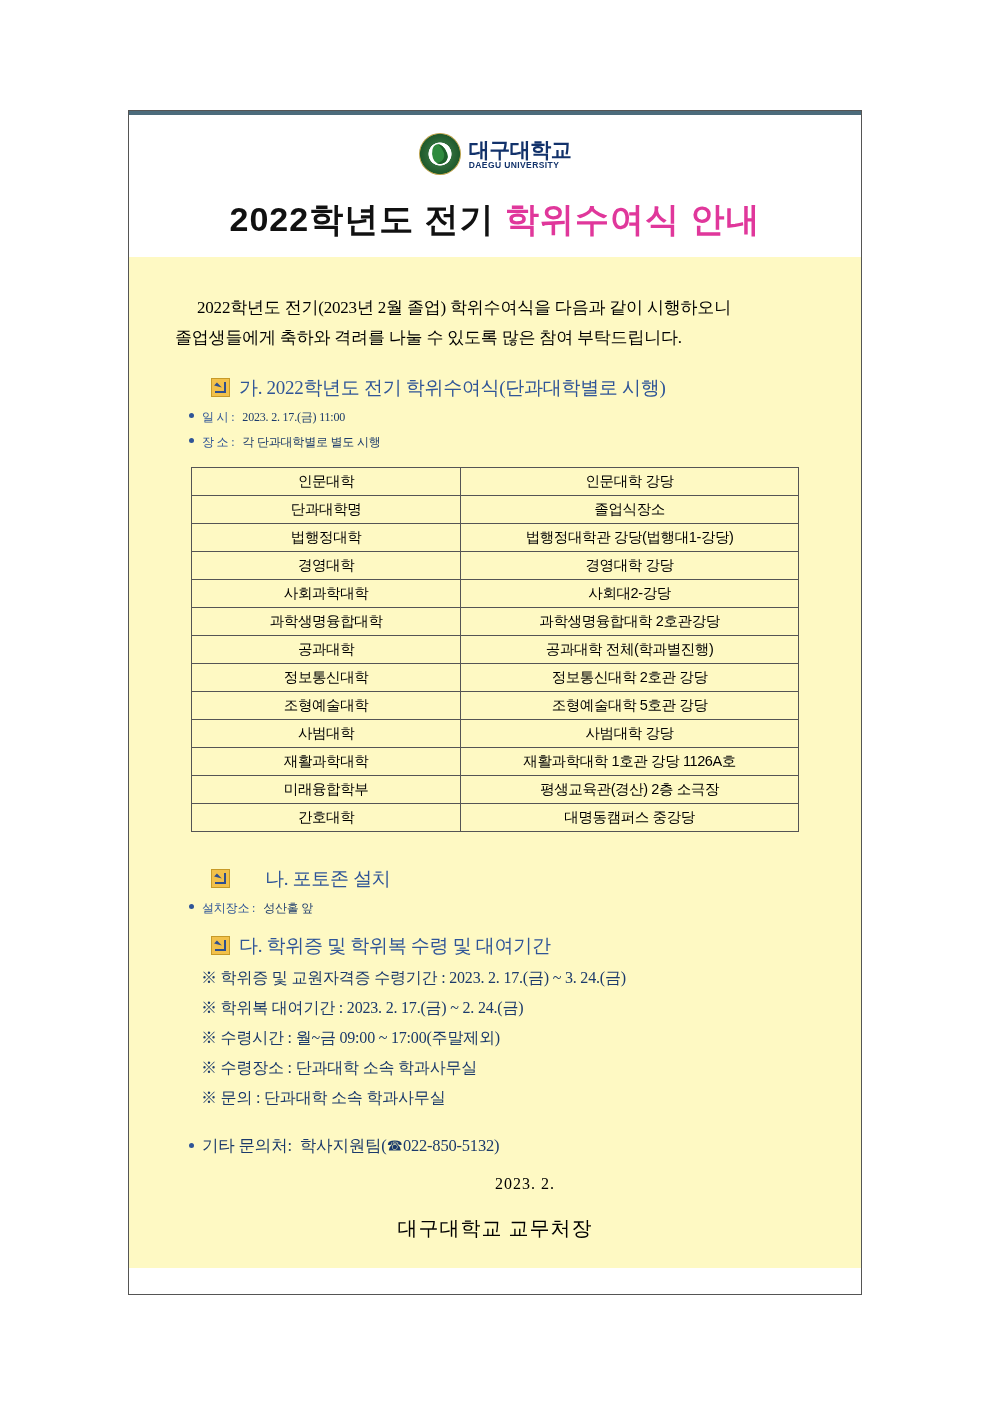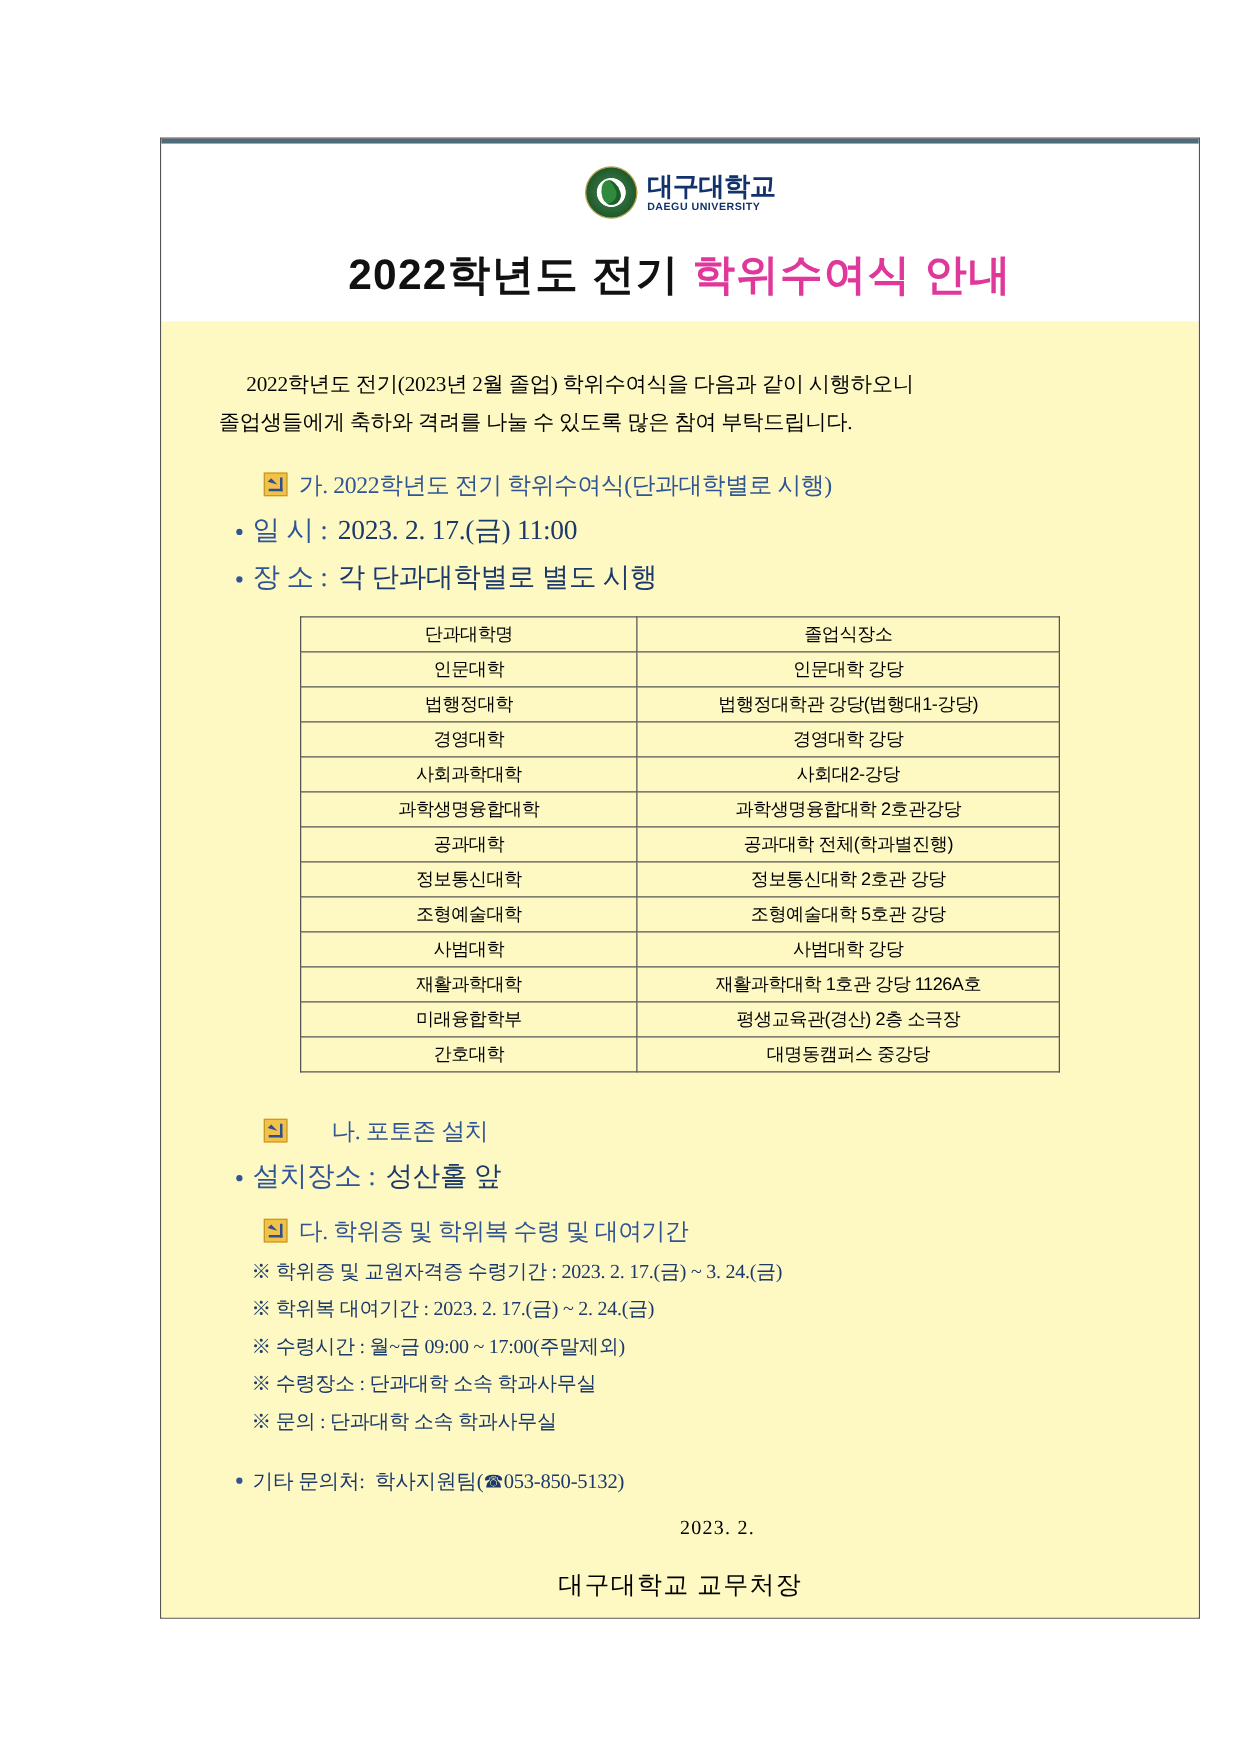--- a/index.html
+++ b/index.html
@@ -11,21 +11,21 @@
     width: 992px;
     height: 1403px;
     font-family: "Liberation Serif", serif;
     color: #000000;
     position: relative;
   }
   .page {
     position: absolute;
     left: 128px;
     top: 110px;
-    width: 832px;
+    width: 734px;
     height: 1185px;
     border: 1px solid #555555;
     background: #ffffff;
     box-sizing: border-box;
     overflow: hidden;
   }
   .topbar {
     height: 4px;
     background: #4c6c7c;
     width: 100%;
@@ -140,21 +140,21 @@
     border-top: 7px solid #2f4f8f;
     transform: rotate(-45deg);
   }
   .sec-title {
     font-size: 19px;
     color: #2f5597;
     letter-spacing: -0.3px;
   }
   .bullet-line {
     margin: 8px 0 0 60px;
-    font-size: 22px;
+    font-size: 12px;
     color: #2f5597;
     letter-spacing: -0.2px;
     display: flex;
     align-items: baseline;
     gap: 8px;
   }
   .bullet-dot {
     display: inline-block;
     width: 5px;
     height: 5px;
@@ -251,26 +251,26 @@
     </div>
     <div class="bullet-line">
       <span class="bullet-dot"></span>
       <span>장 소 :</span>
       <span class="val">각 단과대학별로 별도 시행</span>
     </div>
 
     <table class="colleges">
       <tbody>
         <tr>
+          <td class="c1">인문대학</td>
+          <td class="c2">인문대학 강당</td>
+        </tr>
+        <tr>
           <td class="c1">단과대학명</td>
           <td class="c2">졸업식장소</td>
-        </tr>
-        <tr>
-          <td class="c1">인문대학</td>
-          <td class="c2">인문대학 강당</td>
         </tr>
         <tr>
           <td class="c1">법행정대학</td>
           <td class="c2">법행정대학관 강당(법행대1-강당)</td>
         </tr>
         <tr>
           <td class="c1">경영대학</td>
           <td class="c2">경영대학 강당</td>
         </tr>
         <tr>
@@ -328,20 +328,20 @@
     </div>
     <div class="note-line">※ 학위증 및 교원자격증 수령기간 : 2023. 2. 17.(금) ~ 3. 24.(금)</div>
     <div class="note-line">※ 학위복 대여기간 : 2023. 2. 17.(금) ~ 2. 24.(금)</div>
     <div class="note-line">※ 수령시간 : 월~금 09:00 ~ 17:00(주말제외)</div>
     <div class="note-line">※ 수령장소 : 단과대학 소속 학과사무실</div>
     <div class="note-line">※ 문의 : 단과대학 소속 학과사무실</div>
 
     <div class="contact">
       <span class="bullet-dot"></span>
       <span>기타 문의처:</span>
-      <span>학사지원팀(☎053-850-5132)</span>
+      <span>학사지원팀(☎022-850-5132)</span>
     </div>
 
     <div class="date-line">2023.  2.</div>
     <div class="signature">대구대학교 교무처장</div>
 
   </div>
 </div>
 
 </body></html>

